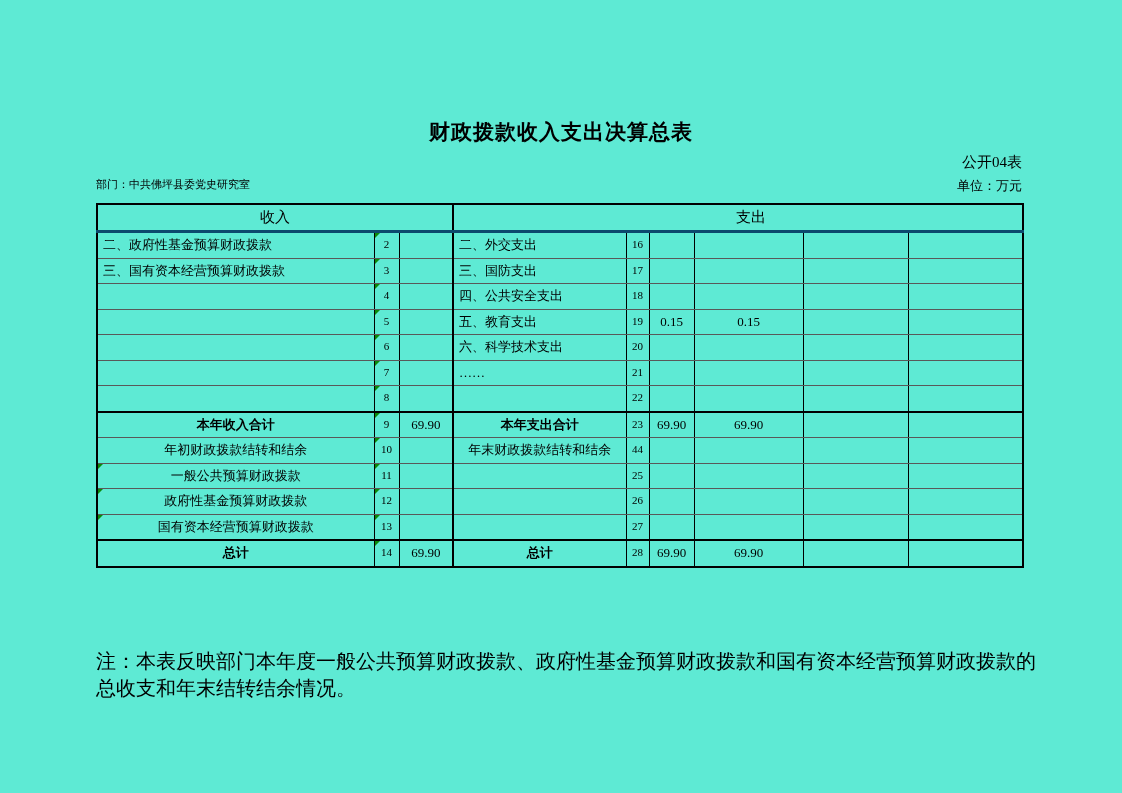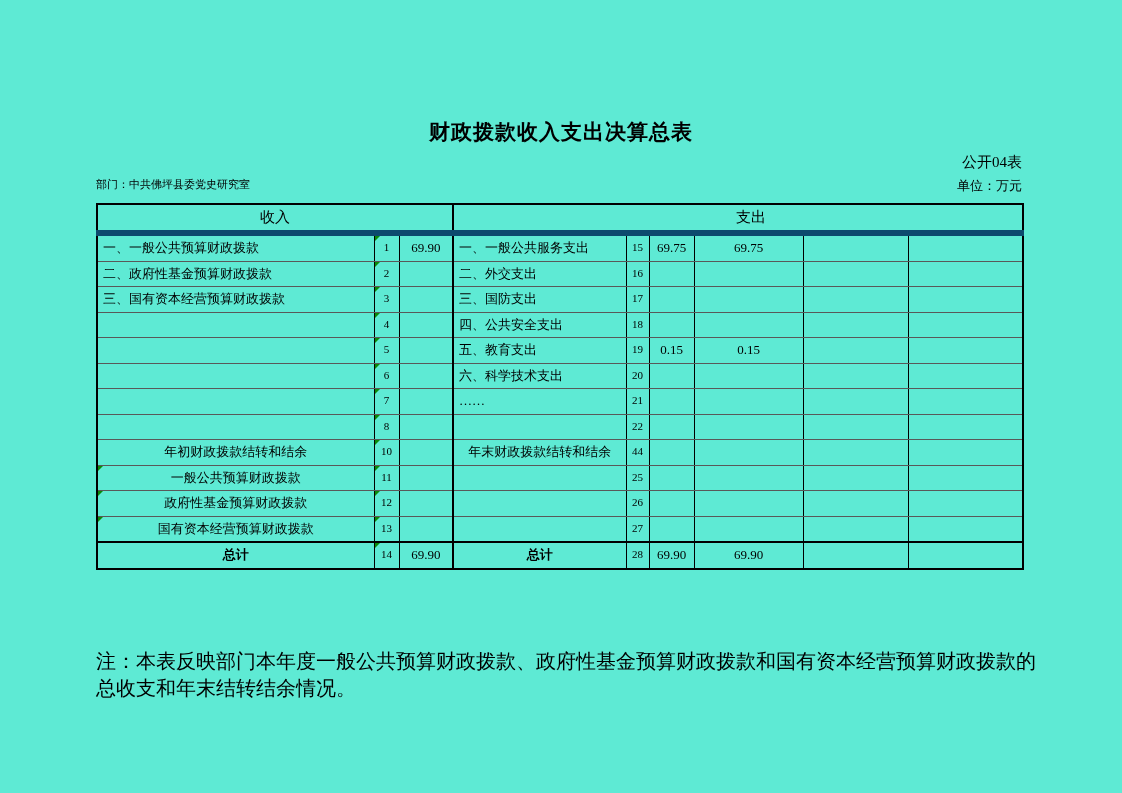--- a/index.html
+++ b/index.html
@@ -17,21 +17,21 @@
 
   table.main{
     position:absolute;left:96px;top:203px;width:926px;
     border-collapse:collapse;table-layout:fixed;border:2px solid #000;
   }
   th,td{
     position:relative;border:1px solid #000;padding:0 2px;
     font-weight:normal;text-align:center;vertical-align:middle;
     font-size:13px;line-height:1.25;overflow:hidden;
   }
-  tr.h1 th{height:25px;font-size:15px;border-bottom:6px solid #0c4a6e;}
+  tr.h1 th{height:25px;font-size:15px;border-bottom:3px solid #0c4a6e;}
   tr.h2 th{height:40px;white-space:pre-line;border-bottom:2px solid #000;}
   tr.h2 th.small,.small{font-size:11px;padding:0;}
   tr.h3 td{height:27px;border-bottom:2px solid #000;}
   tbody td{height:24.5px;border-top:1px solid #595959;border-bottom:1px solid #595959;}
   tbody tr.thick-top td{border-top:2px solid #000;}
   .sec-l{border-left:2px solid #000;padding-left:28px;}
   tbody td:nth-child(4){border-left:2px solid #000;}
   .lbl.lft{text-align:left;padding-left:5px;}
   .lbl.ctr{text-align:center;}
   .bold{font-weight:bold;}
@@ -64,31 +64,20 @@
         <col style="width:115px">
     </colgroup>
     <thead>
       <tr class="h1">
         <th colspan="3">收入</th>
         <th colspan="6" class="sec-l">支出</th>
       </tr>
     </thead>
     <tbody>
         <tr>
-          <td class="lbl lft">一、一般公共预算财政拨款</td>
-          <td class="num small tri">1</td>
-          <td class="num">69.90</td>
-          <td class="lbl lft">一、一般公共服务支出</td>
-          <td class="num small">15</td>
-          <td class="num">69.75</td>
-          <td class="num">69.75</td>
-          <td class="num"></td>
-          <td class="num"></td>
-        </tr>
-        <tr>
           <td class="lbl lft">二、政府性基金预算财政拨款</td>
           <td class="num small tri">2</td>
           <td class="num"></td>
           <td class="lbl lft">二、外交支出</td>
           <td class="num small">16</td>
           <td class="num"></td>
           <td class="num"></td>
           <td class="num"></td>
           <td class="num"></td>
         </tr>
@@ -151,20 +140,31 @@
           <td class="lbl lft"></td>
           <td class="num small tri">8</td>
           <td class="num"></td>
           <td class="lbl lft"></td>
           <td class="num small">22</td>
           <td class="num"></td>
           <td class="num"></td>
           <td class="num"></td>
           <td class="num"></td>
         </tr>
+        <tr class="thick-top">
+          <td class="lbl ctr bold">本年收入合计</td>
+          <td class="num small tri">9</td>
+          <td class="num">69.90</td>
+          <td class="lbl ctr bold">本年支出合计</td>
+          <td class="num small">23</td>
+          <td class="num">69.90</td>
+          <td class="num">69.90</td>
+          <td class="num"></td>
+          <td class="num"></td>
+        </tr>
         <tr>
           <td class="lbl ctr">年初财政拨款结转和结余</td>
           <td class="num small tri">10</td>
           <td class="num"></td>
           <td class="lbl ctr">年末财政拨款结转和结余</td>
           <td class="num small">44</td>
           <td class="num"></td>
           <td class="num"></td>
           <td class="num"></td>
           <td class="num"></td>

